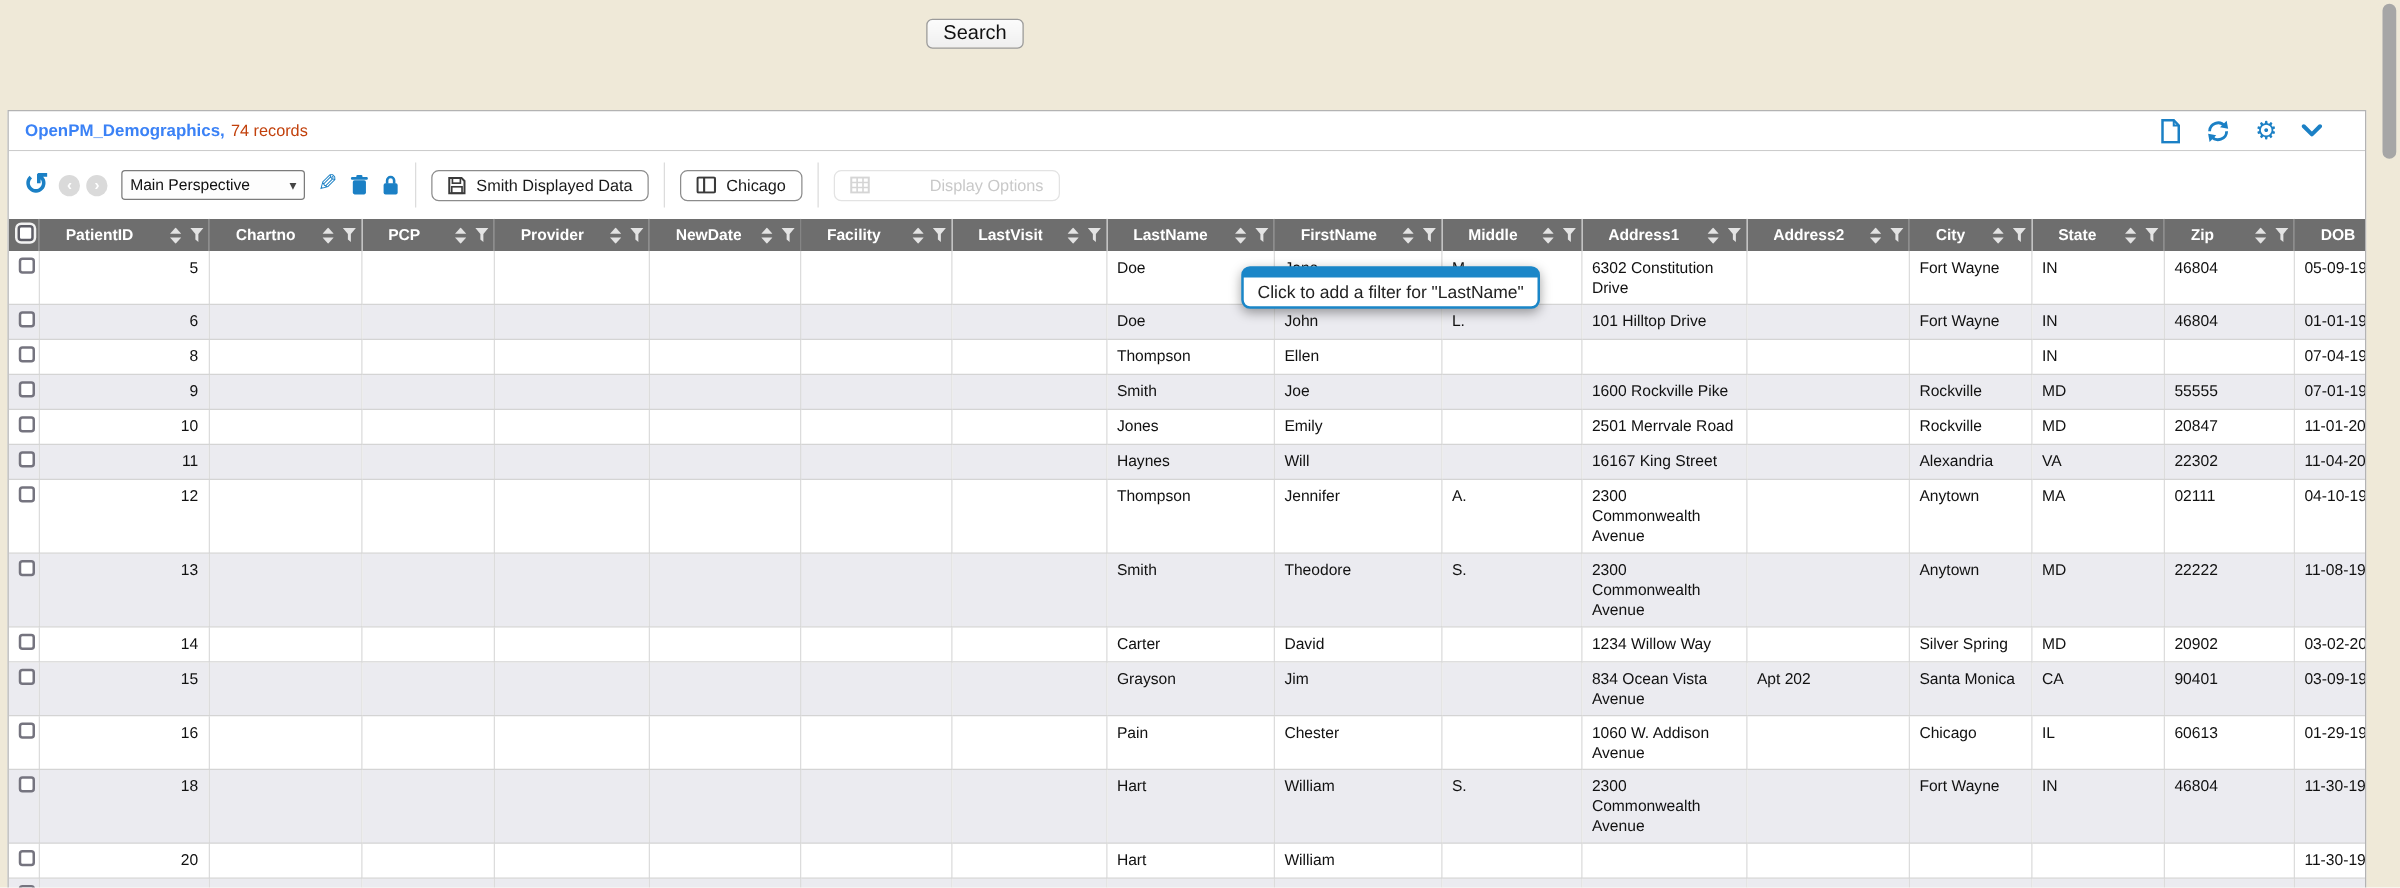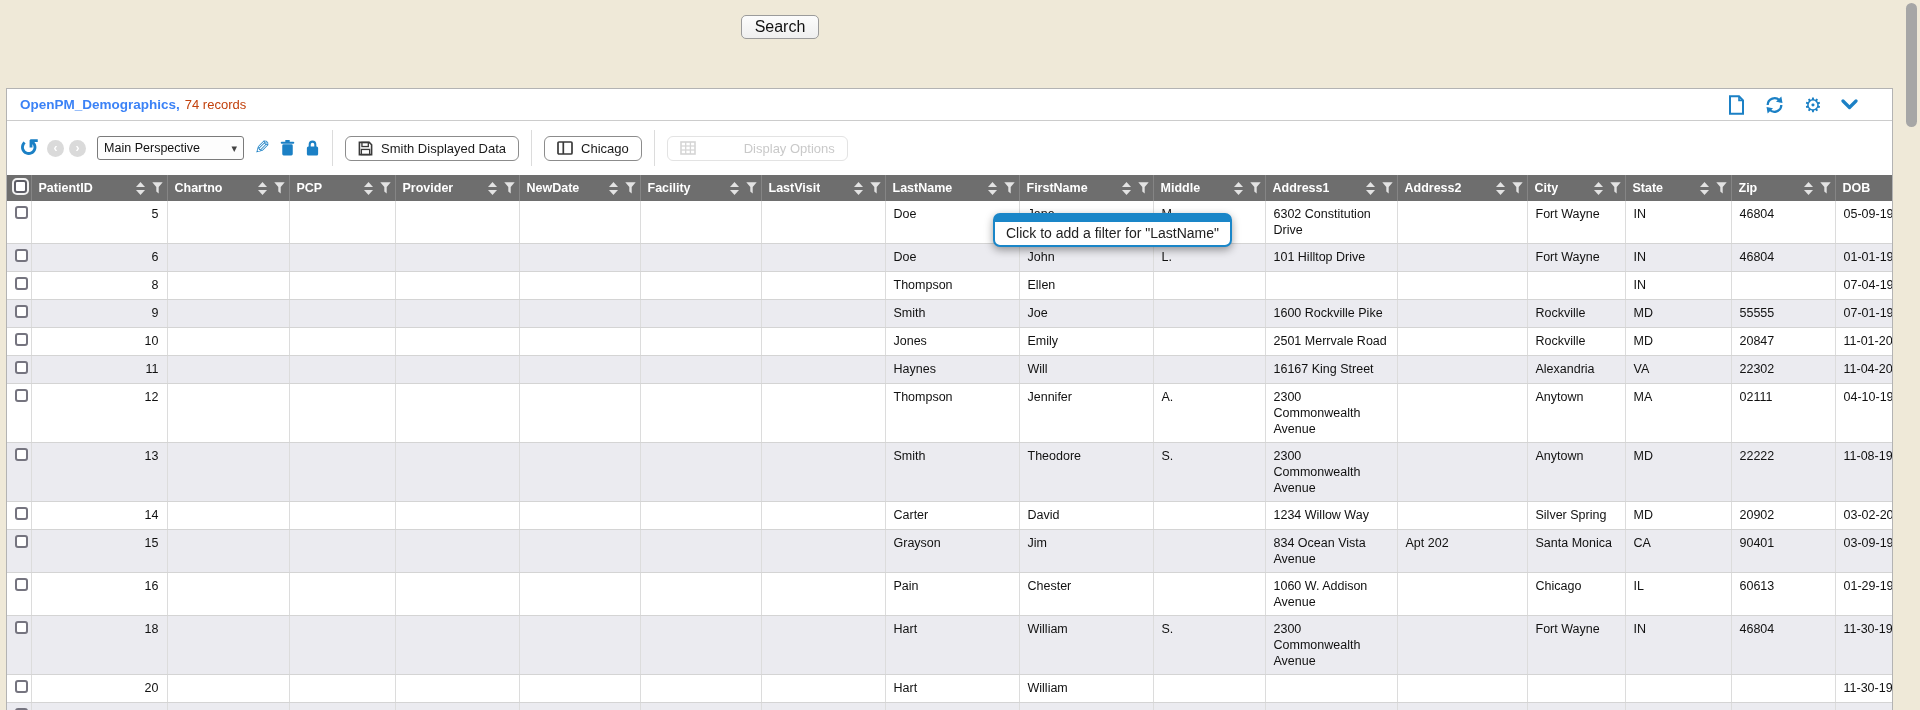--- a/index.html
+++ b/index.html
@@ -79,21 +79,21 @@
   .tb-button.disabled { border-color:#e3e3e3; color:#c9c9c9; cursor:default;gap:48px; }
 
   
   .table-wrap { flex:1 1 auto; overflow:hidden; position:relative; }
   table.grid { border-collapse:collapse; table-layout:fixed; width:1940px; }
   table.grid th {
     background:#6e6e6e; color:#fff; font-size:12.5px; font-weight:bold;
     height:26px; padding:0 4px 0 7px; text-align:left;
     border-right:1px solid #858585; cursor:pointer; overflow:hidden;
   }
-  .th-inner { display:flex; align-items:center; gap:8px; }
+  .th-inner { display:flex; align-items:center; gap:8px;margin-left:14px; }
   .th-label { white-space:nowrap; overflow:hidden; }
   .th-icons { margin-left:auto; display:flex; align-items:center; gap:7px; flex:0 0 auto; }
   table.grid td {
     font-size:12.5px; color:#111; padding:5px 8px; vertical-align:top;
     border-right:1px solid #dcdcdc; border-bottom:1px solid #d4d4d4;
     line-height:16px; overflow:hidden; word-wrap:break-word;
   }
   table.grid tr.alt td { background:#ebebf0; }
   td.cb-cell, th.cb-cell { text-align:center; padding:5px 0 0 0; }
   th.cb-cell { padding:0; }

